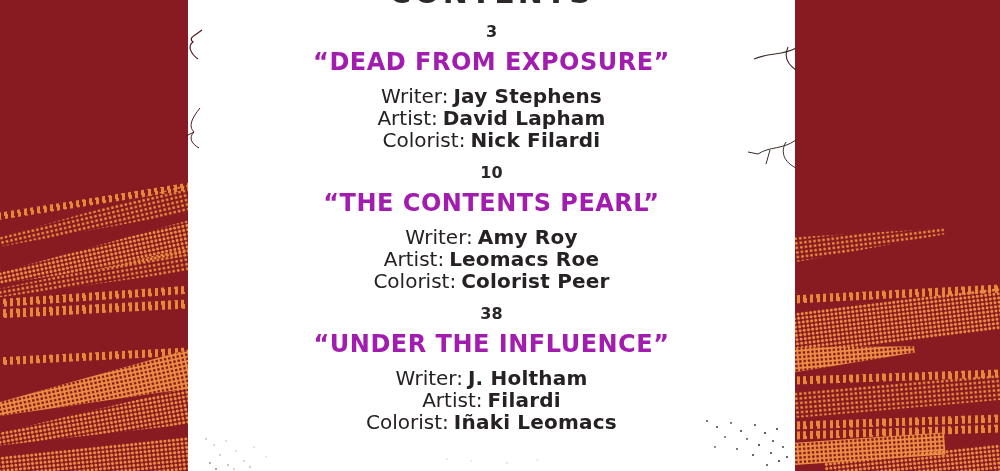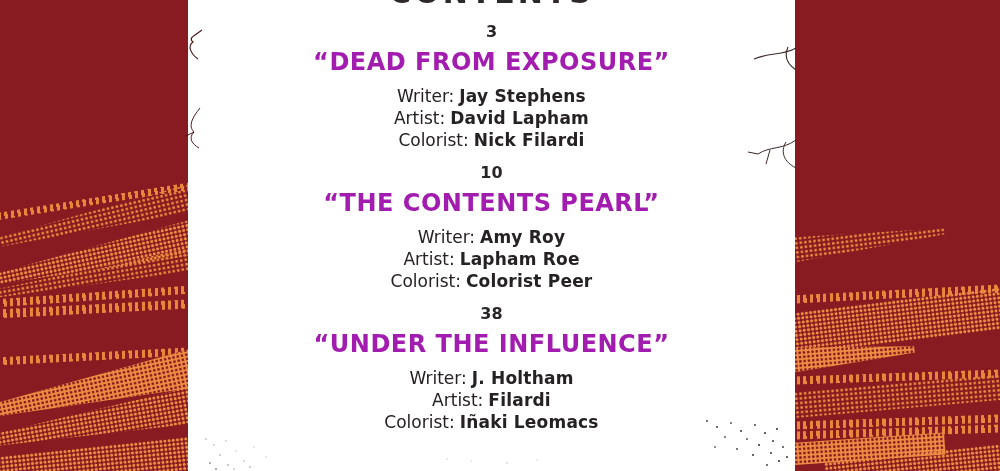--- a/index.html
+++ b/index.html
@@ -42,21 +42,21 @@
     font-size:30px;font-weight:bold;color:#2D282A;letter-spacing:3px;
     line-height:30px;margin:-22px 0 0 0;
   }
   .section{margin-top:14px;}
   .section.first{margin-top:16px;}
   .page-num{font-size:16px;font-weight:bold;line-height:16px;color:#2A2526;}
   .story-title{
     margin-top:8px;font-size:24px;font-weight:bold;line-height:28px;
     color:#a21caf;letter-spacing:0.5px;
   }
-  .credits{margin-top:9px;font-size:17px;line-height:22px;}
+  .credits{margin-top:9px;font-size:20px;line-height:22px;}
   .credit-role{font-weight:normal;margin-right:5px;}
   .credit-name{font-weight:bold;letter-spacing:0.2px;}
 
   
   .scratch{position:absolute;pointer-events:none;}
   .speckle{position:absolute;width:2px;height:2px;border-radius:50%;pointer-events:none;}
 </style>
 </head>
 <body>
 
@@ -98,21 +98,21 @@
       <div class="credit-line"><span class="credit-role">Artist:</span><span class="credit-name">David Lapham</span></div>
       <div class="credit-line"><span class="credit-role">Colorist:</span><span class="credit-name">Nick Filardi</span></div>
     </div>
   </div>
 
   <div class="section">
     <div class="page-num">10</div>
     <div class="story-title">“THE CONTENTS PEARL”</div>
     <div class="credits">
       <div class="credit-line"><span class="credit-role">Writer:</span><span class="credit-name">Amy Roy</span></div>
-      <div class="credit-line"><span class="credit-role">Artist:</span><span class="credit-name">Lapham Roe</span></div>
+      <div class="credit-line"><span class="credit-role">Artist:</span><span class="credit-name">Leomacs Roe</span></div>
       <div class="credit-line"><span class="credit-role">Colorist:</span><span class="credit-name">Colorist Peer</span></div>
     </div>
   </div>
 
   <div class="section">
     <div class="page-num">38</div>
     <div class="story-title">“UNDER THE INFLUENCE”</div>
     <div class="credits">
       <div class="credit-line"><span class="credit-role">Writer:</span><span class="credit-name">J. Holtham</span></div>
       <div class="credit-line"><span class="credit-role">Artist:</span><span class="credit-name">Filardi</span></div>

